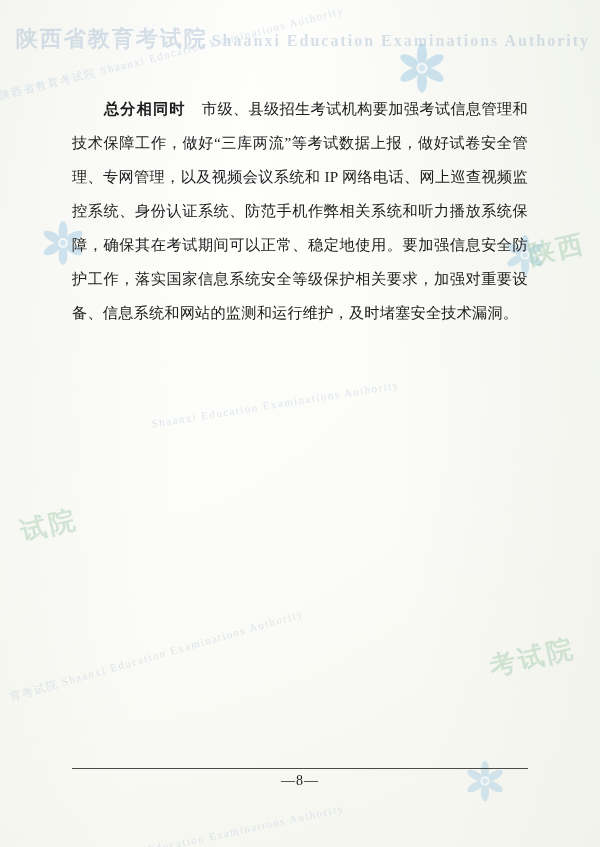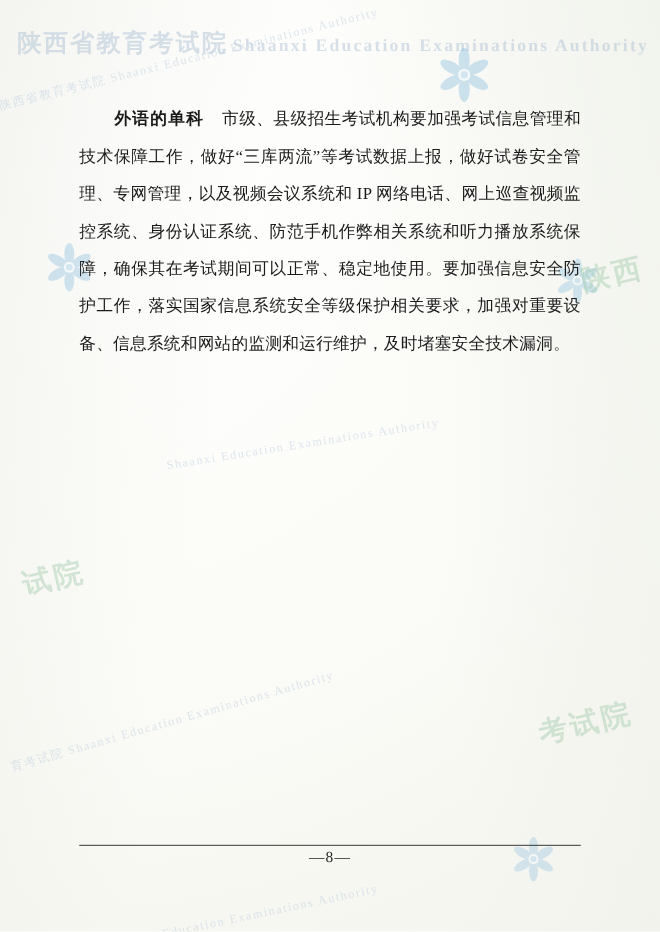--- a/index.html
+++ b/index.html
@@ -209,21 +209,21 @@
     <div class="wm wm-green" style="right:14px; top:232px; transform:rotate(-13deg);">陕西</div>
     <div class="wm wm-green" style="right:24px; top:640px; transform:rotate(-13deg);">考试院</div>
     <div class="wm wm-green" style="left:20px; top:508px; transform:rotate(-13deg);">试院</div>
     <div class="wm wm-green" style="right:8px; top:24px; font-size:22px; transform:rotate(0deg); opacity:0;">陕西省</div>
   </div>
 
   <div id="doc-body">
 
 
     <p class="para indented">
-      <span class="art-no">外语的单科</span><span class="art-gap"></span><span>市级、县级招生考试机构要加强考试信息管理和技术保障工作，做好“三库两流”等考试数据上报，做好试卷安全管理、专网管理，以及视频会议系统和 IP 网络电话、网上巡查视频监控系统、身份认证系统、防范手机作弊相关系统和听力播放系统保障，确保其在考试期间可以正常、稳定地使用。要加强信息安全防护工作，落实国家信息系统安全等级保护相关要求，加强对重要设备、信息系统和网站的监测和运行维护，及时堵塞安全技术漏洞。</span>
+      <span class="art-no">总分相同时</span><span class="art-gap"></span><span>市级、县级招生考试机构要加强考试信息管理和技术保障工作，做好“三库两流”等考试数据上报，做好试卷安全管理、专网管理，以及视频会议系统和 IP 网络电话、网上巡查视频监控系统、身份认证系统、防范手机作弊相关系统和听力播放系统保障，确保其在考试期间可以正常、稳定地使用。要加强信息安全防护工作，落实国家信息系统安全等级保护相关要求，加强对重要设备、信息系统和网站的监测和运行维护，及时堵塞安全技术漏洞。</span>
     </p>
 
 
   </div>
 
   <div id="footer-rule"></div>
 
   <div id="footer">
     <span id="page-number">—8—</span>
   </div>

